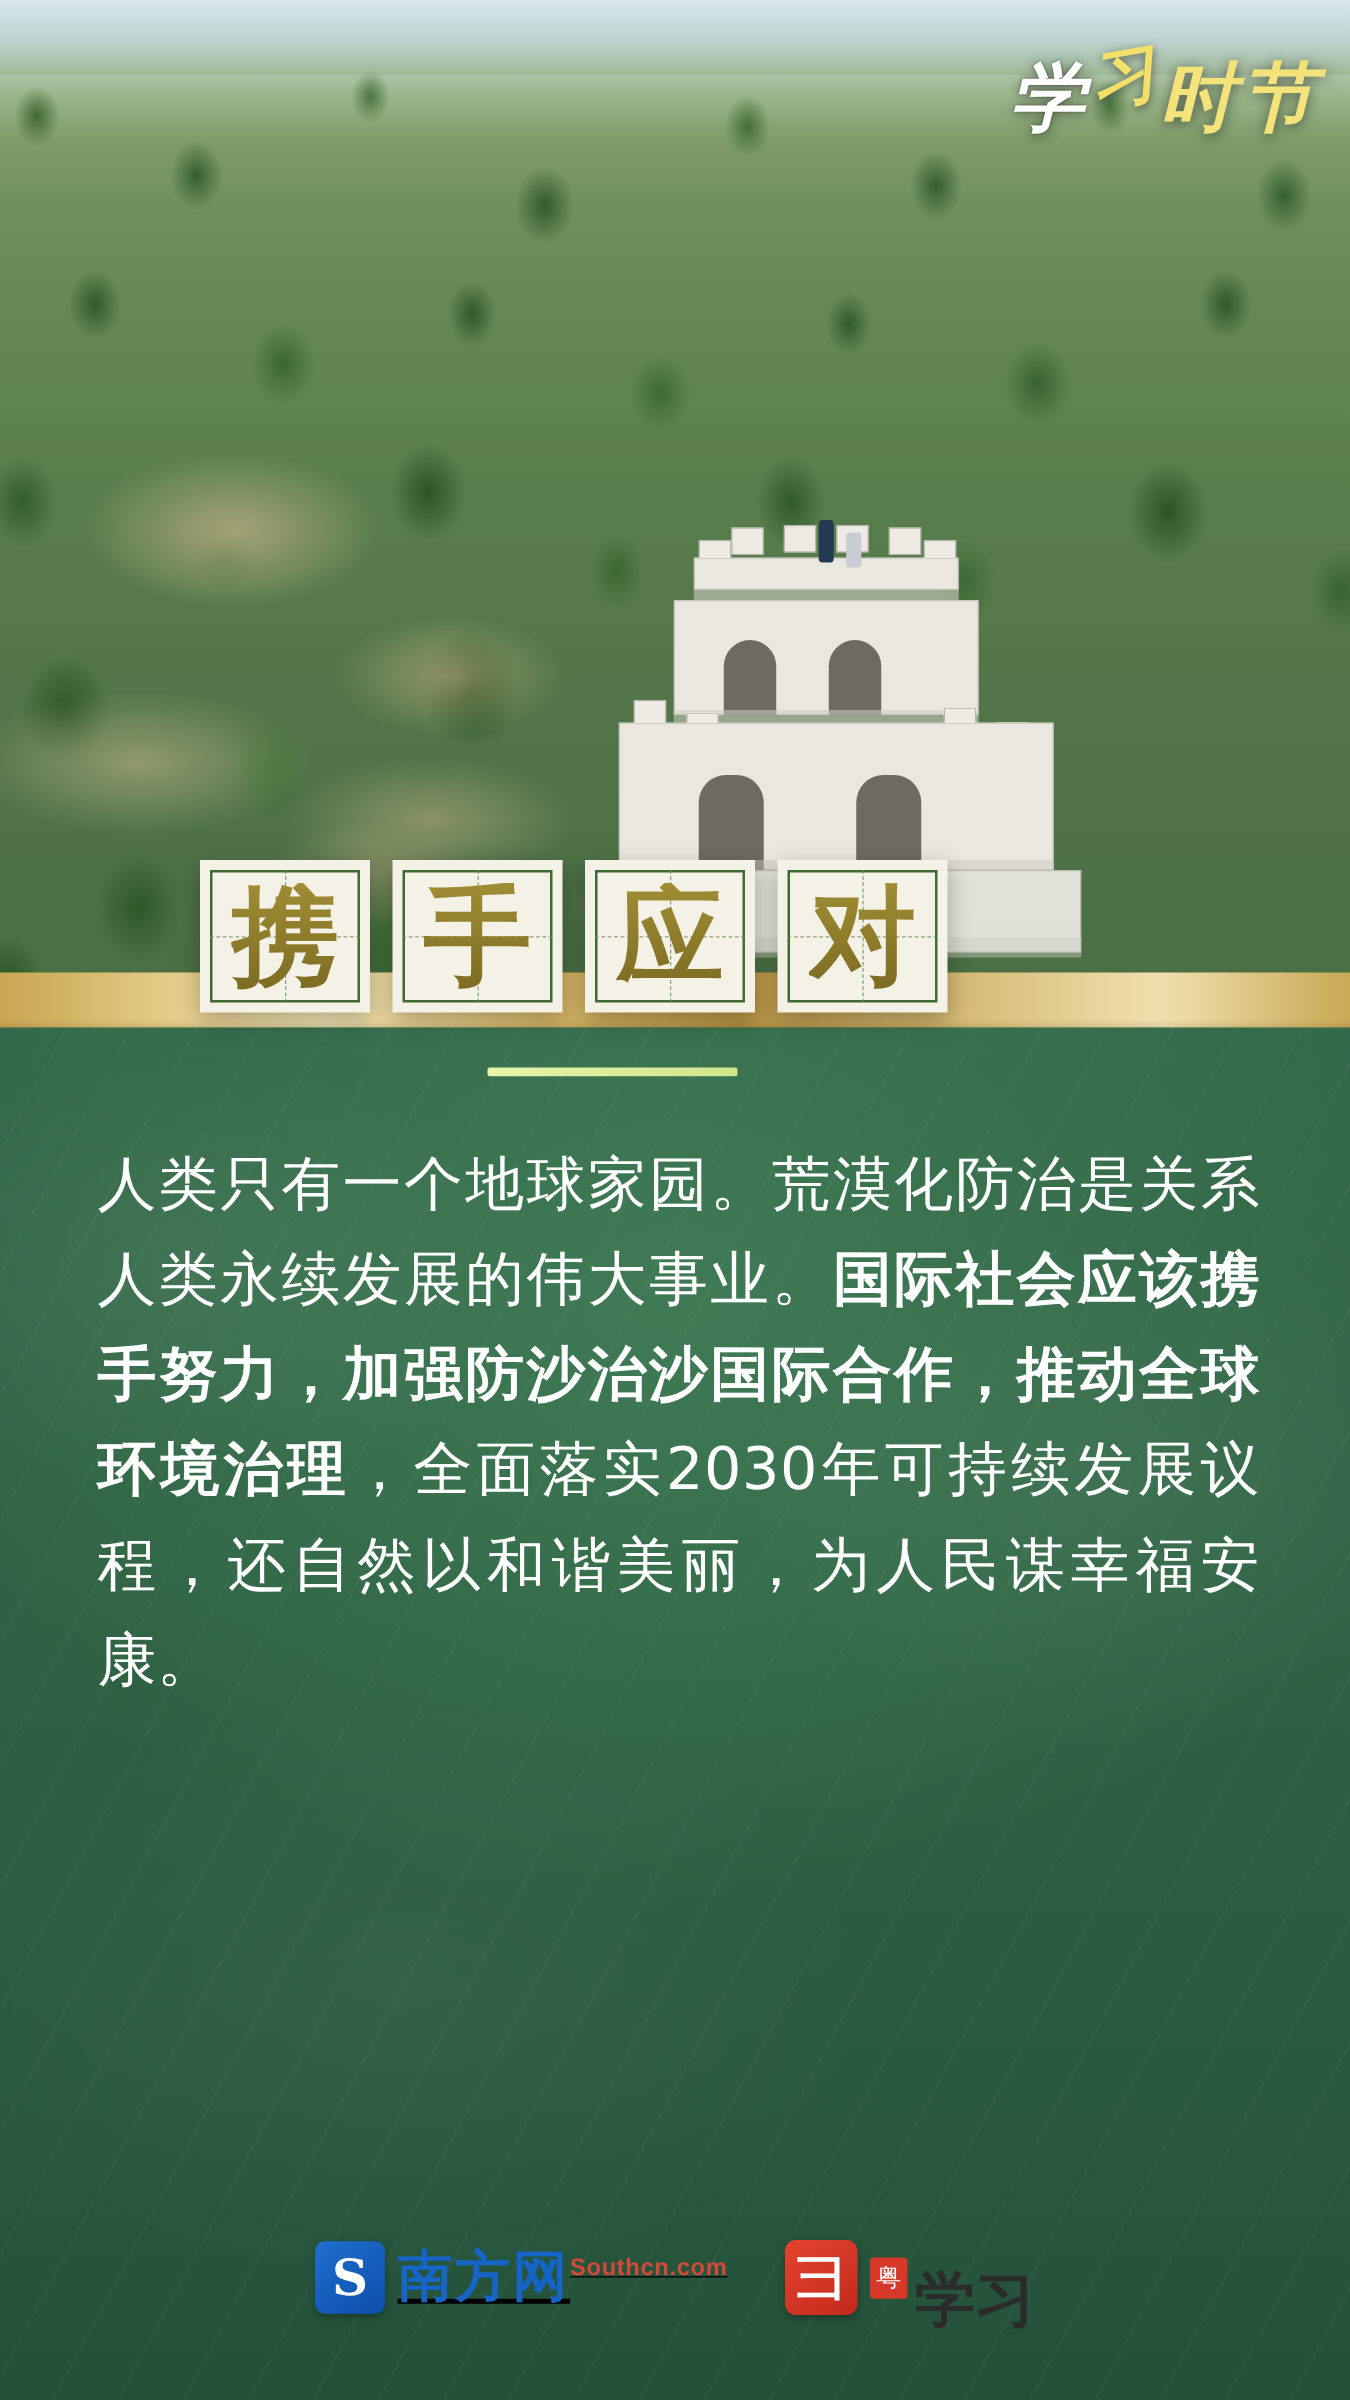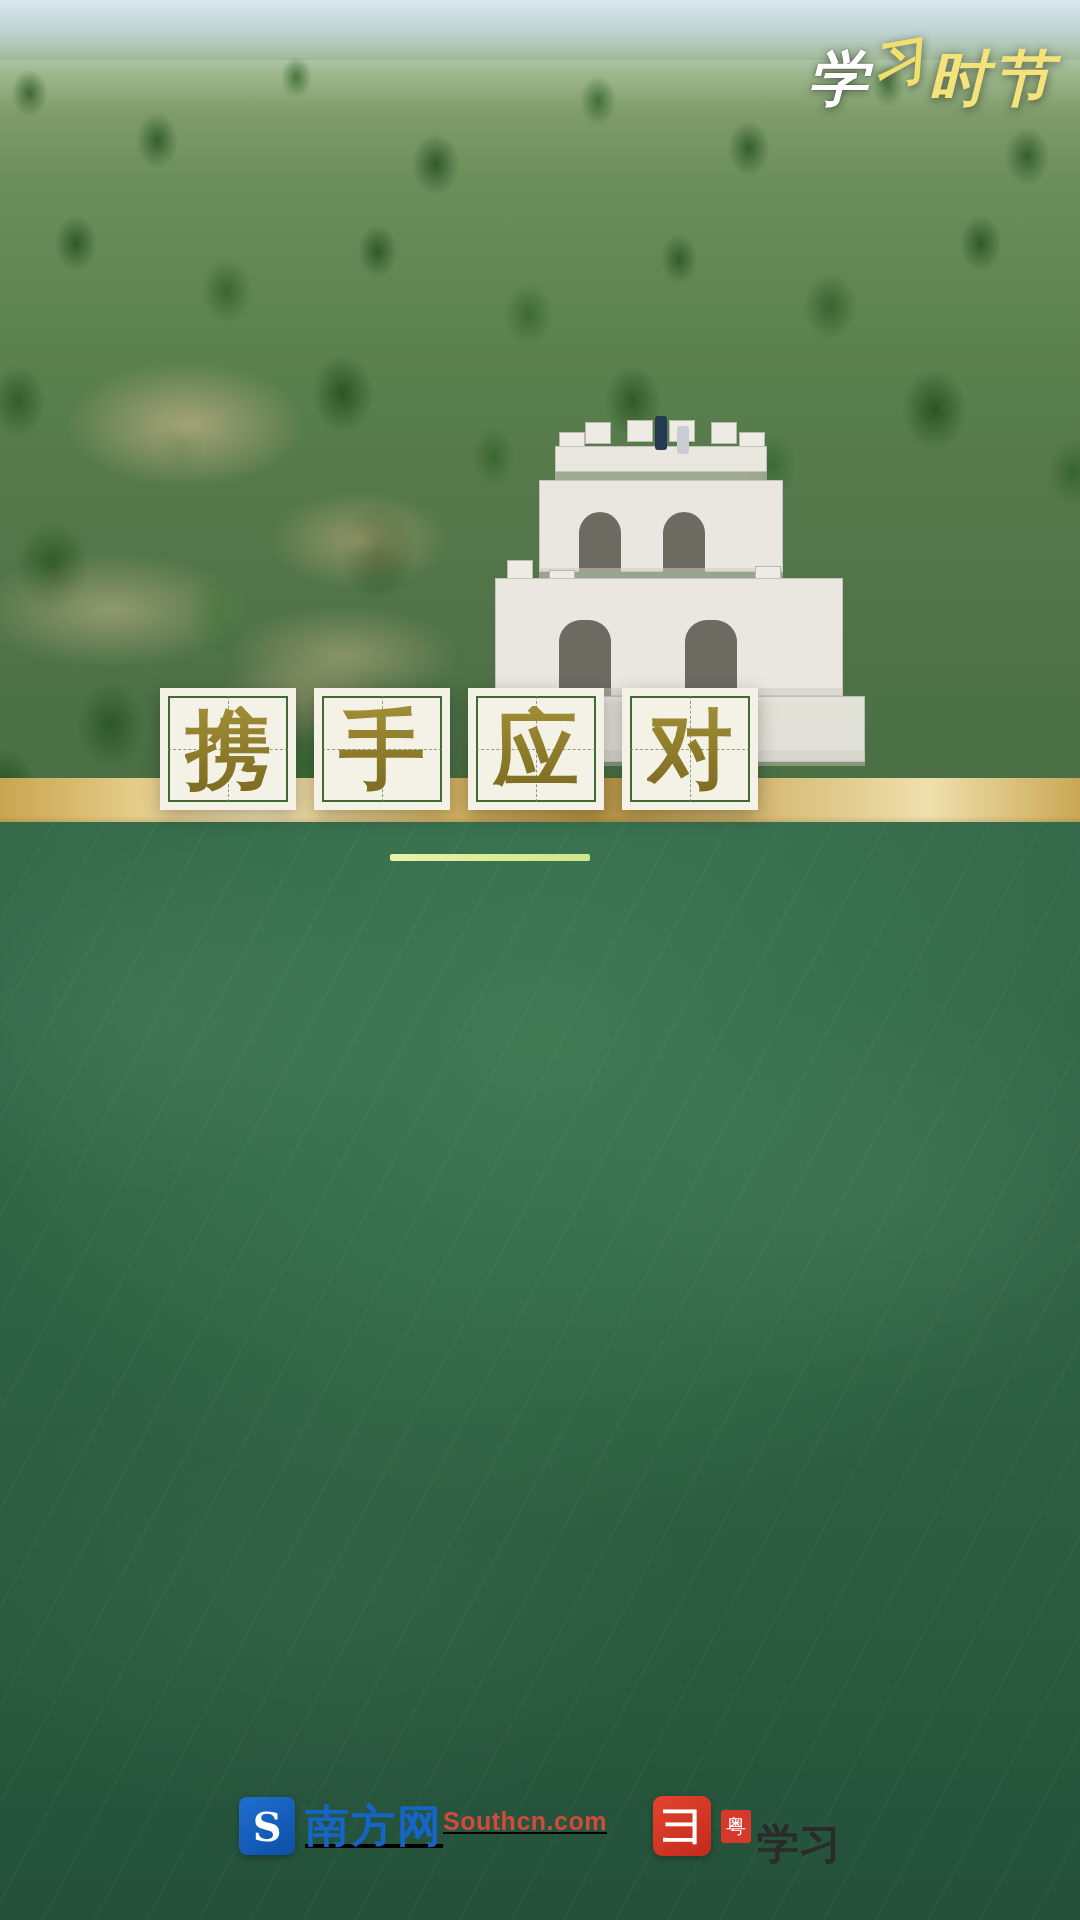--- a/index.html
+++ b/index.html
@@ -225,21 +225,21 @@
     color: #fff; font-size: 40px; font-weight: 700;
     font-family: "DejaVu Serif", "Liberation Serif", serif;
   }
   .nf-words { display: flex; flex-direction: row; line-height: 1; text-decoration: underline; }
   .nf-cn {
     font-family: "DejaVu Serif", "Liberation Serif", serif;
     font-weight: 700; font-size: 44px; color: #1565c8;
     letter-spacing: 2px;
   }
   .nf-en {
-    font-size: 25px; color: #d34a3a; font-weight: 700; letter-spacing: .5px;
+    font-size: 19px; color: #d34a3a; font-weight: 700; letter-spacing: .5px;
     margin-top: 5px;
   }
   .yx-logo { display: flex; align-items: center; gap: 10px; }
   .yx-mark {
     width: 58px; height: 60px; border-radius: 9px;
     background: linear-gradient(145deg,#e5432f,#c22a1c);
     position: relative; box-shadow: 0 2px 6px rgba(0,0,0,.3);
   }
   .yx-mark:before {
     content: "彐";
@@ -249,21 +249,21 @@
     font-family: "DejaVu Serif", "Liberation Serif", serif;
   }
   .yx-text {
     display: flex; align-items: center; gap: 6px;
   }
   .yx-badge {
     background: #d6382a; color: #fff; font-size: 20px; padding: 3px 5px; border-radius: 3px;
   }
   .yx-cn {
     font-family: Liberation Serif, serif;
-    font-weight: 700; font-size: 42px; color: #2b2b2b; margin-top: 36px;
+    font-weight: 700; font-size: 48px; color: #2b2b2b; margin-top: 36px;
   }
 </style>
 </head>
 <body>
 
 <div class="poster">
 
   <div class="photo">
     <div class="sky"></div>
     <div class="canopy"></div>
@@ -330,20 +330,23 @@
     <div class="seal">
       <div class="vline"></div>
       <span>对</span>
     </div>
   </div>
 
   <div class="panel">
     <div class="veins"></div>
     <div class="rule"></div>
 
+    <div class="quote">
+      <span>人类只有一个地球家园。荒漠化防治是关系人类永续发展的伟大事业。</span><b>国际社会应该携手努力，加强防沙治沙国际合作，推动全球环境治理</b><span>，全面落实2030年可持续发展议程，还自然以和谐美丽，为人民谋幸福安康。</span>
+    </div>
 
 
     <div class="footer">
       <div class="nf-logo">
         <div class="nf-mark"></div>
         <div class="nf-words">
           <div class="nf-cn">南方网</div>
           <div class="nf-en">Southcn.com</div>
         </div>
       </div>

